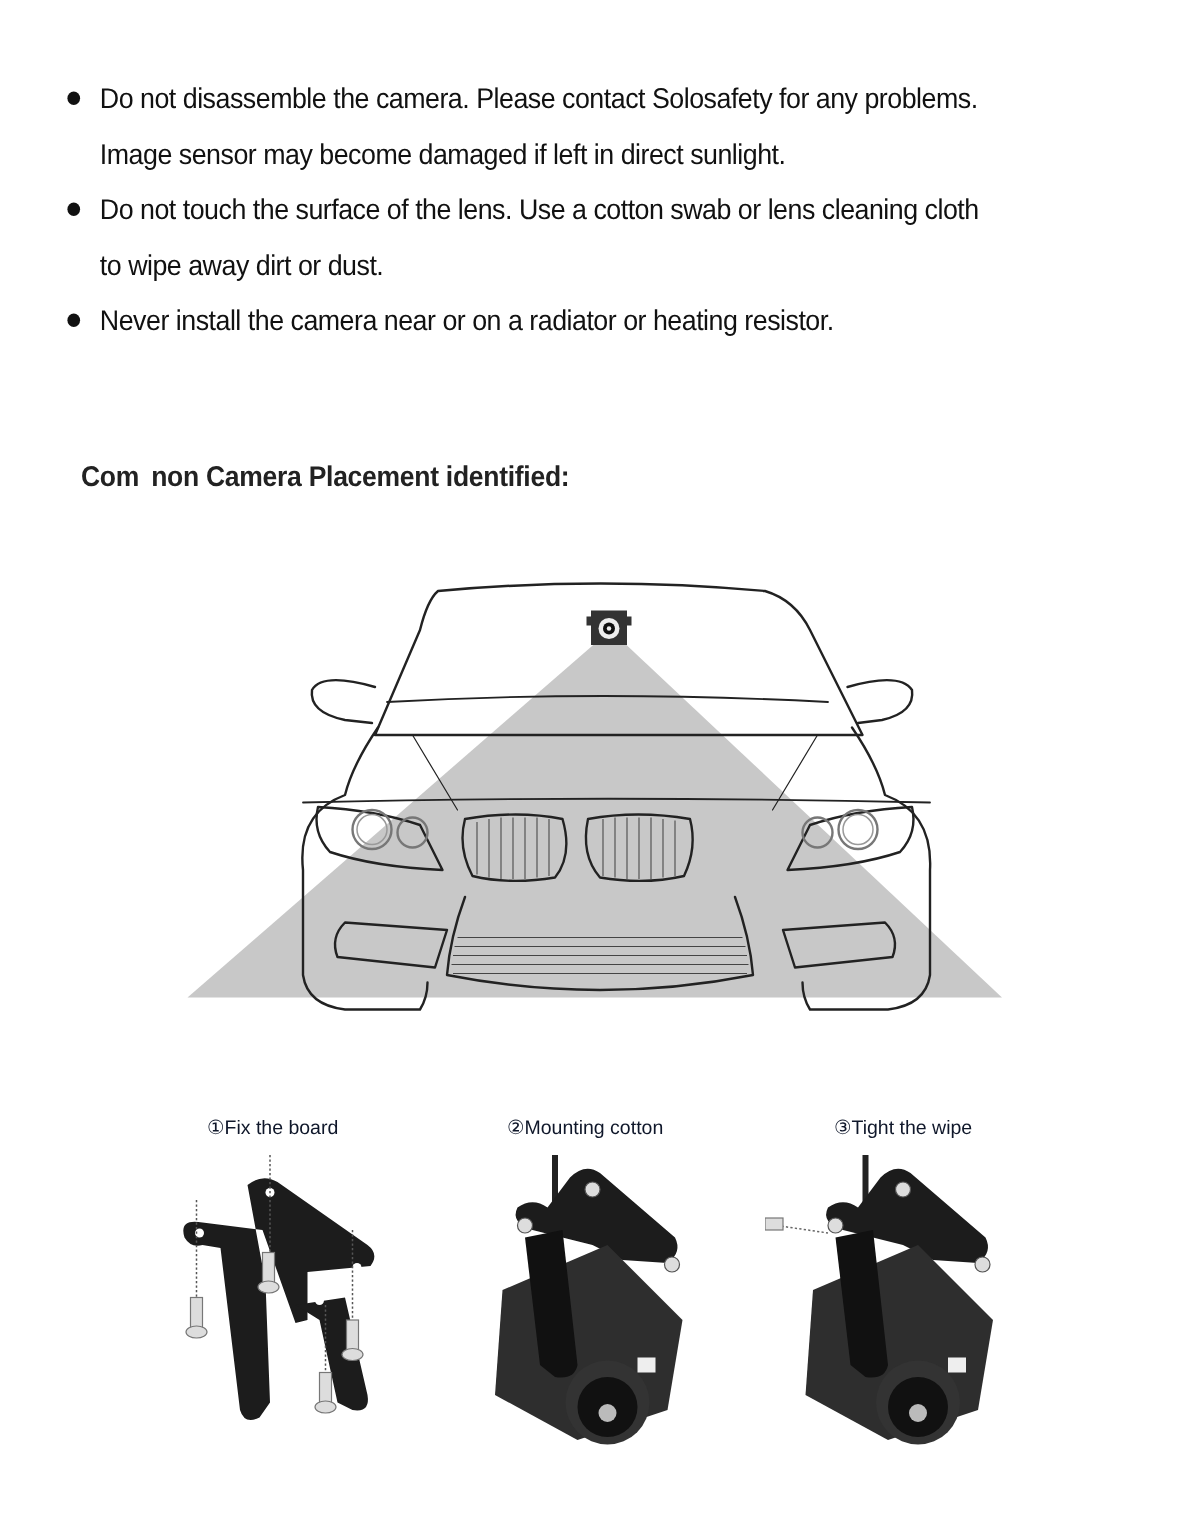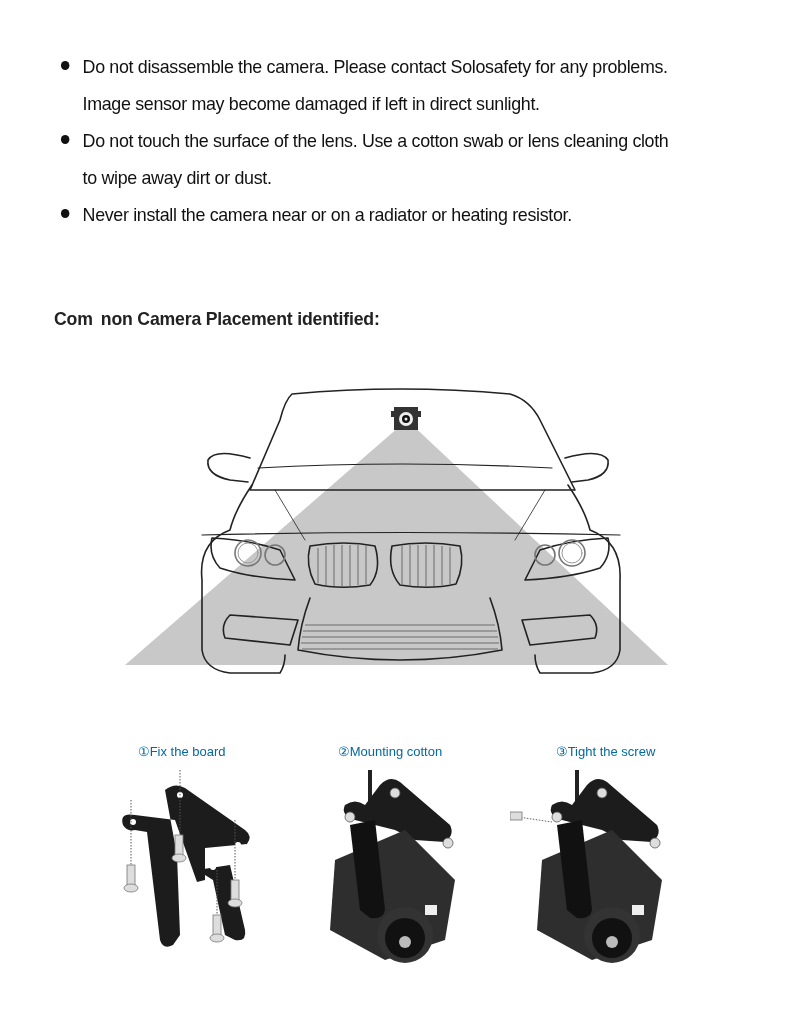--- a/index.html
+++ b/index.html
@@ -1,23 +1,23 @@
 <!DOCTYPE html>
 <html><head>
   <meta charset="utf-8">
   <style>
     html, body { margin: 0; padding: 0; background: #ffffff; }
     body { width: 800px; height: 1026px; position: relative; overflow: hidden;
            font-family: "Liberation Sans", sans-serif; color: #111; }
-    .bullets { position: absolute; left: 60px; top: 48px; width: 740px; margin: 0; padding: 0; list-style: none; }
+    .bullets { position: absolute; left: 44px; top: 48px; width: 740px; margin: 0; padding: 0; list-style: none; }
     .bullet { position: relative; padding-left: 24px; font-size: 19px; line-height: 37px; letter-spacing: -0.35px; transform: scaleX(0.94); transform-origin: left; }
     .bullet .dot { position: absolute; left: 1px; top: 13px; width: 9px; height: 9px; background: #111; border-radius: 50%; }
     .section-title { position: absolute; left: 54px; top: 308px; font-size: 19px; font-weight: bold; color: #222; letter-spacing: -0.2px; transform: scaleX(0.93); transform-origin: left; }
     .figure { position: absolute; left: 120px; top: 380px; width: 560px; height: 320px; }
-    .step-label { position: absolute; top: 744px; font-size: 13px; color: #0369a1; white-space: nowrap; }
+    .step-label { position: absolute; top: 744px; font-size: 13px; color: #0f172a; white-space: nowrap; }
     .step-fig { position: absolute; top: 770px; width: 200px; height: 200px; }
   </style>
 </head>
 <body>
 
 <ul class="bullets">
   <li class="bullet">
     <span class="dot"></span>
     <div>Do not disassemble the camera. Please contact Solosafety for any problems.</div>
     <div>Image sensor may become damaged if left in direct sunlight.</div>
@@ -98,21 +98,21 @@
     <rect x="271" y="31" width="4" height="6" fill="#333"></rect>
       <rect x="297" y="31" width="4" height="6" fill="#333"></rect>
     <circle cx="286" cy="39" r="7" fill="#eee"></circle>
       <circle cx="286" cy="39" r="4" fill="#111"></circle>
       <circle cx="286" cy="39" r="1.5" fill="#eee"></circle>
   </g>
 </svg>
 
 <div class="step-label" style="left:138px;">①Fix the board</div>
 <div class="step-label" style="left:338px;">②Mounting cotton</div>
-<div class="step-label" style="left:556px;">③Tight the screw</div>
+<div class="step-label" style="left:556px;">③Tight the wipe</div>
 
 <svg class="step-fig" viewBox="0 0 200 200" style="left:105px;">
   <g fill="#1c1c1c">
     <path d="M60,20 Q70,12 80,18 L140,60 Q148,66 142,74 L100,78 L100,110 L92,112 L70,50 L30,45 Q14,42 18,55 Q22,62 30,60 L42,62 L55,170 Q58,180 68,175 L75,165 L72,85 Z"></path>
     <path d="M92,100 L125,95 L140,160 Q142,172 130,170 L120,165 L108,110 Z"></path>
   </g>
   <g fill="#fff">
       <circle cx="75" cy="25" r="3"></circle>
       <circle cx="28" cy="52" r="3"></circle>
       <circle cx="133" cy="75" r="3"></circle>

